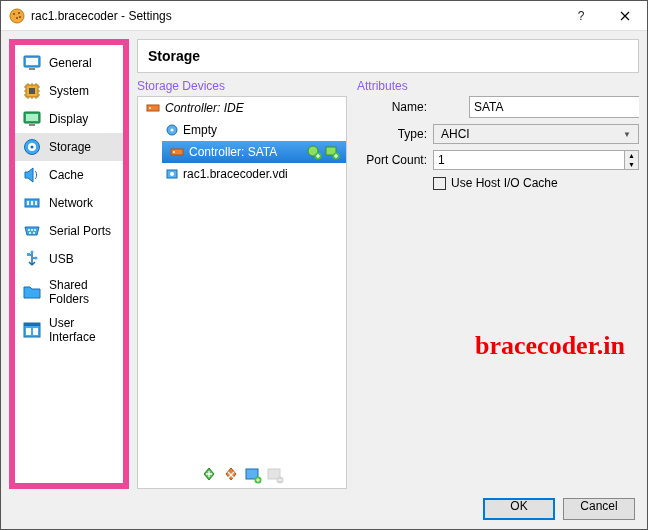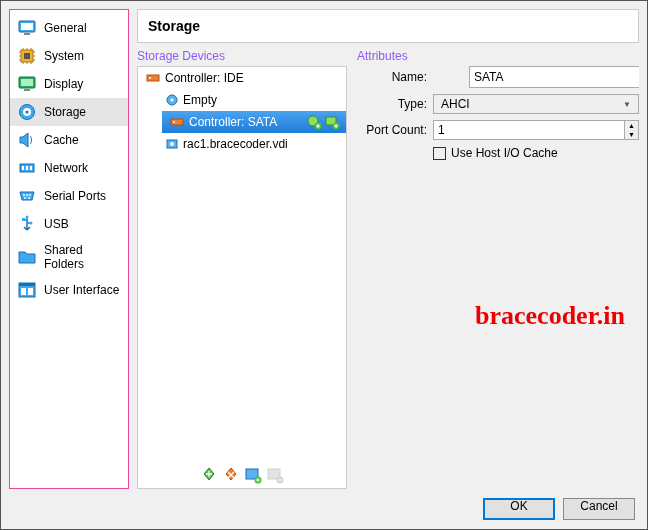--- a/index.html
+++ b/index.html
@@ -4,34 +4,34 @@
 <style>
 * { box-sizing: border-box; font-family: "Segoe UI", Tahoma, sans-serif; font-size: 12px; }
 body { margin: 0; background: #fff; }
 .window { width: 648px; height: 530px; border: 1px solid #555; background: #fff; display: flex; flex-direction: column; }
 .titlebar { height: 30px; display: flex; align-items: center; padding: 0 0 0 8px; background: #fff; border-bottom: 1px solid #e0e0e0; }
 .titlebar .cookie { width: 16px; height: 16px; margin-right: 6px; }
 .titlebar .title { flex: 1; font-size: 12px; color: #000; }
 .titlebar .ctrl { width: 44px; height: 30px; display: flex; align-items: center; justify-content: center; color: #222; }
 .body { flex: 1; display: flex; flex-direction: column; background: #f0f0f0; }
 .main { flex: 1; display: flex; padding: 8px 8px 0 8px; gap: 8px; overflow: hidden; }
-.sidebar { width: 120px; background: #fff; border: 1px solid #ec4899; display: flex; flex-direction: column; padding: 4px 0; }
+.sidebar { width: 120px; background: #fff; border: 6px solid #ec4899; display: flex; flex-direction: column; padding: 4px 0; }
 .sb-item { display: flex; align-items: center; gap: 8px; padding: 5px 8px; cursor: default; }
 .sb-item.selected { background: #e5e5e5; }
 .sb-item .ico { width: 18px; height: 18px; flex-shrink: 0; }
 .sb-item .lbl { font-size: 12px; color: #000; }
 .content { flex: 1; display: flex; flex-direction: column; gap: 6px; }
 .header-box { border: 1px solid #ccc; background: #fff; padding: 8px 10px; }
 .header-box .ht { font-size: 14px; font-weight: bold; }
 .panels { flex: 1; display: flex; gap: 10px; overflow: hidden; }
 .panel { display: flex; flex-direction: column; }
 .panel-label { font-size: 12px; color: #8b5cf6; margin-bottom: 3px; }
 .tree-box { flex: 1; border: 1px solid #ccc; background: #fff; position: relative; }
 .tree-item { display: flex; align-items: center; height: 22px; padding: 0 6px; gap: 5px; }
-.tree-item.ctrl-ide { padding-left: 8px; }
+.tree-item.ctrl-ide { padding-left: 8px; font-style: italic; }
 .tree-item.child { padding-left: 28px; }
 .tree-item.ctrl-sata { padding-left: 8px; background: linear-gradient(#4aa3f0, #1e7cd8); color: #fff; margin-left: 24px; }
 .tree-item.ctrl-sata .row-btn { margin-left: auto; display: flex; gap: 2px; }
 .row-btn .rb { width: 16px; height: 16px; }
 .tree-icons { position: absolute; bottom: 4px; left: 0; right: 0; display: flex; justify-content: center; gap: 4px; }
 .tree-icons .tb { width: 18px; height: 18px; }
 .attrs { flex: 1; }
 .attr-row { display: flex; align-items: center; margin-bottom: 6px; }
 .attr-row .albl { width: 70px; text-align: right; margin-right: 6px; }
 .attr-row .aval { flex: 1; }
@@ -47,20 +47,36 @@
 .footer { height: 40px; display: flex; align-items: center; justify-content: flex-end; gap: 8px; padding: 0 12px; }
 .btn { min-width: 72px; height: 22px; border: 1px solid #888; background: #e1e1e1; display: flex; align-items: flex-start; justify-content: center; }
 .btn.default { border: 1px solid #0078d7; box-shadow: inset 0 0 0 1px #0078d7; }
 .chev { font-size: 8px; color: #555; }
 .content-wrap { position: relative; flex: 1; display: flex; flex-direction: column; }
 </style>
 </head>
 <body>
 
 <div class="window">
+  <div class="titlebar">
+    <svg class="cookie" viewBox="0 0 16 16">
+        <circle cx="8" cy="8" r="7" fill="#f2a93b" stroke="#c07a16"></circle>
+        <circle cx="5" cy="6" r="1" fill="#7a4a12"></circle>
+        <circle cx="10" cy="5" r="1" fill="#7a4a12"></circle>
+        <circle cx="8" cy="10" r="1" fill="#7a4a12"></circle>
+        <circle cx="11" cy="9" r="1" fill="#7a4a12"></circle>
+      </svg>
+    <div class="title">rac1.bracecoder - Settings</div>
+    <div class="ctrl">?</div>
+    <div class="ctrl">
+        <svg width="10" height="10" viewBox="0 0 10 10">
+          <path d="M1 1L9 9M9 1L1 9" stroke="#000" stroke-width="1.2"></path>
+        </svg>
+      </div>
+  </div>
 
   <div class="body">
     <div class="main">
       <div class="sidebar">
         <div class="sb-item">
             <svg class="ico" viewBox="0 0 18 18">
               <rect x="1" y="2" width="16" height="11" rx="1" fill="#3da9f0" stroke="#1a6fb0"></rect>
               <rect x="3" y="4" width="12" height="7" fill="#fff"></rect>
               <rect x="6" y="14" width="6" height="2" fill="#888"></rect>
             </svg>

